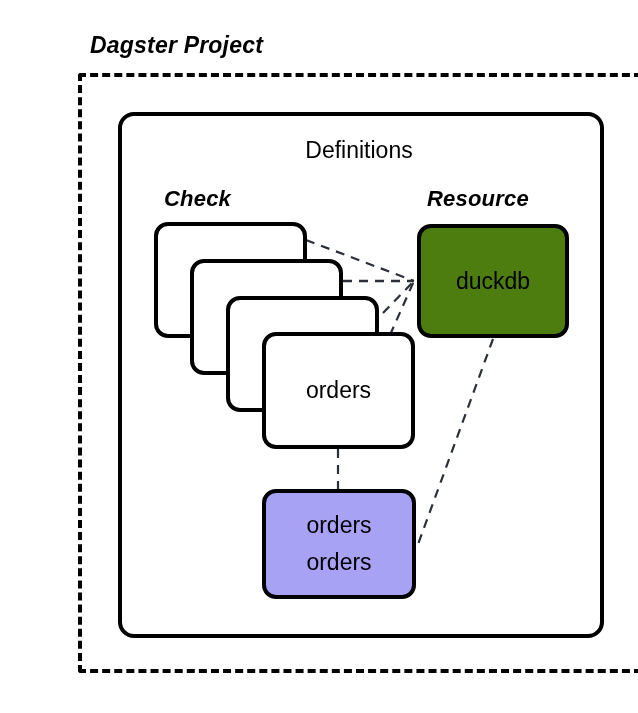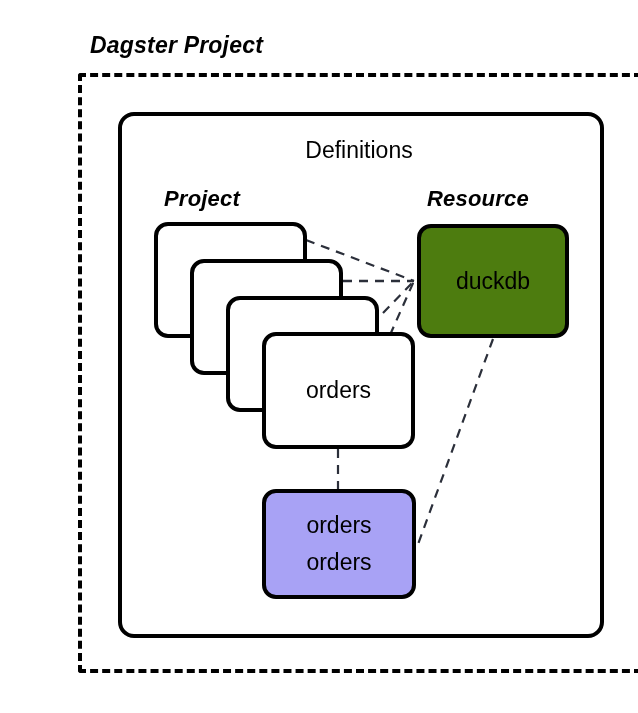--- a/index.html
+++ b/index.html
@@ -181,21 +181,21 @@
 <div id="canvas">
 
   <div class="label title-italic" id="title-dagster-project">Dagster Project</div>
 
   <div class="dashed-frame"></div>
 
   <div class="definitions-box"></div>
 
   <div class="label plain" id="label-definitions">Definitions</div>
 
-  <div class="label section-italic" id="label-assets">Project</div>
+  <div class="label section-italic" id="label-assets">Check</div>
 
   <div class="label section-italic" id="label-resource">Resource</div>
 
 
   <svg id="connectors" viewBox="0 0 638 713" xmlns="http://www.w3.org/2000/svg">
 
     <path class="conn-thin" d="M 266 240 L 374 281"></path>
 
     <path class="conn" d="M 303 281 L 374 281"></path>
 

